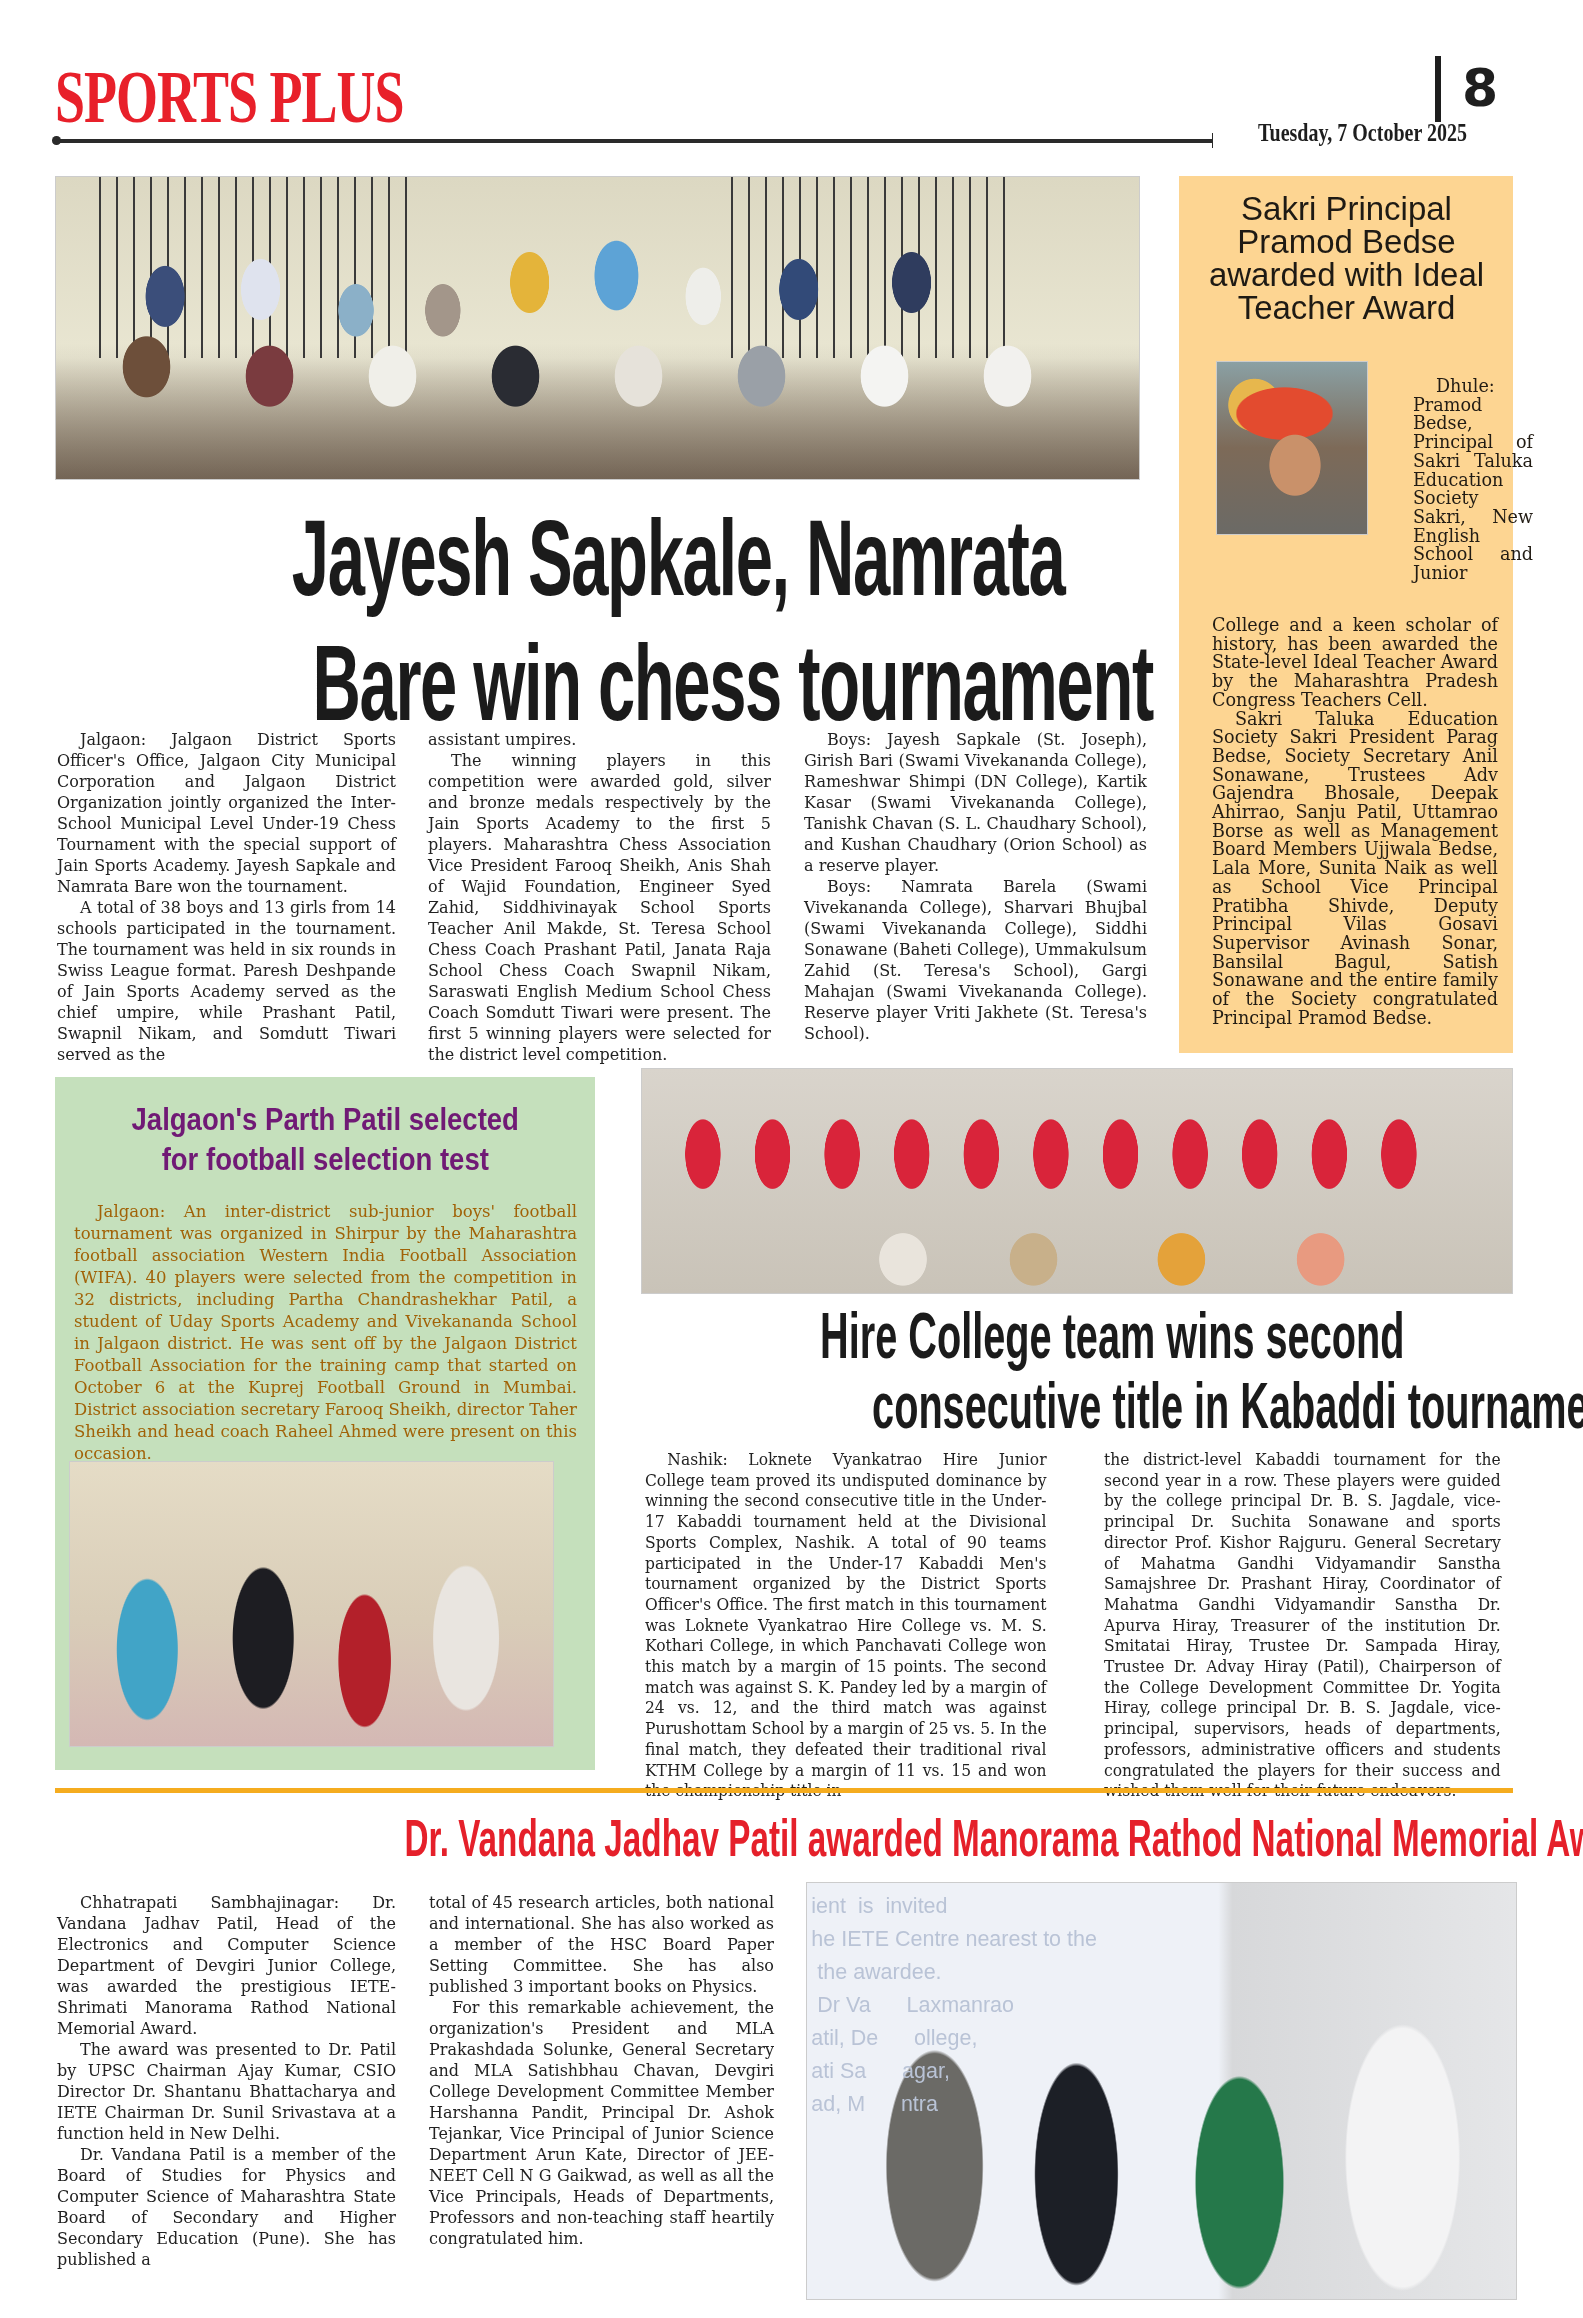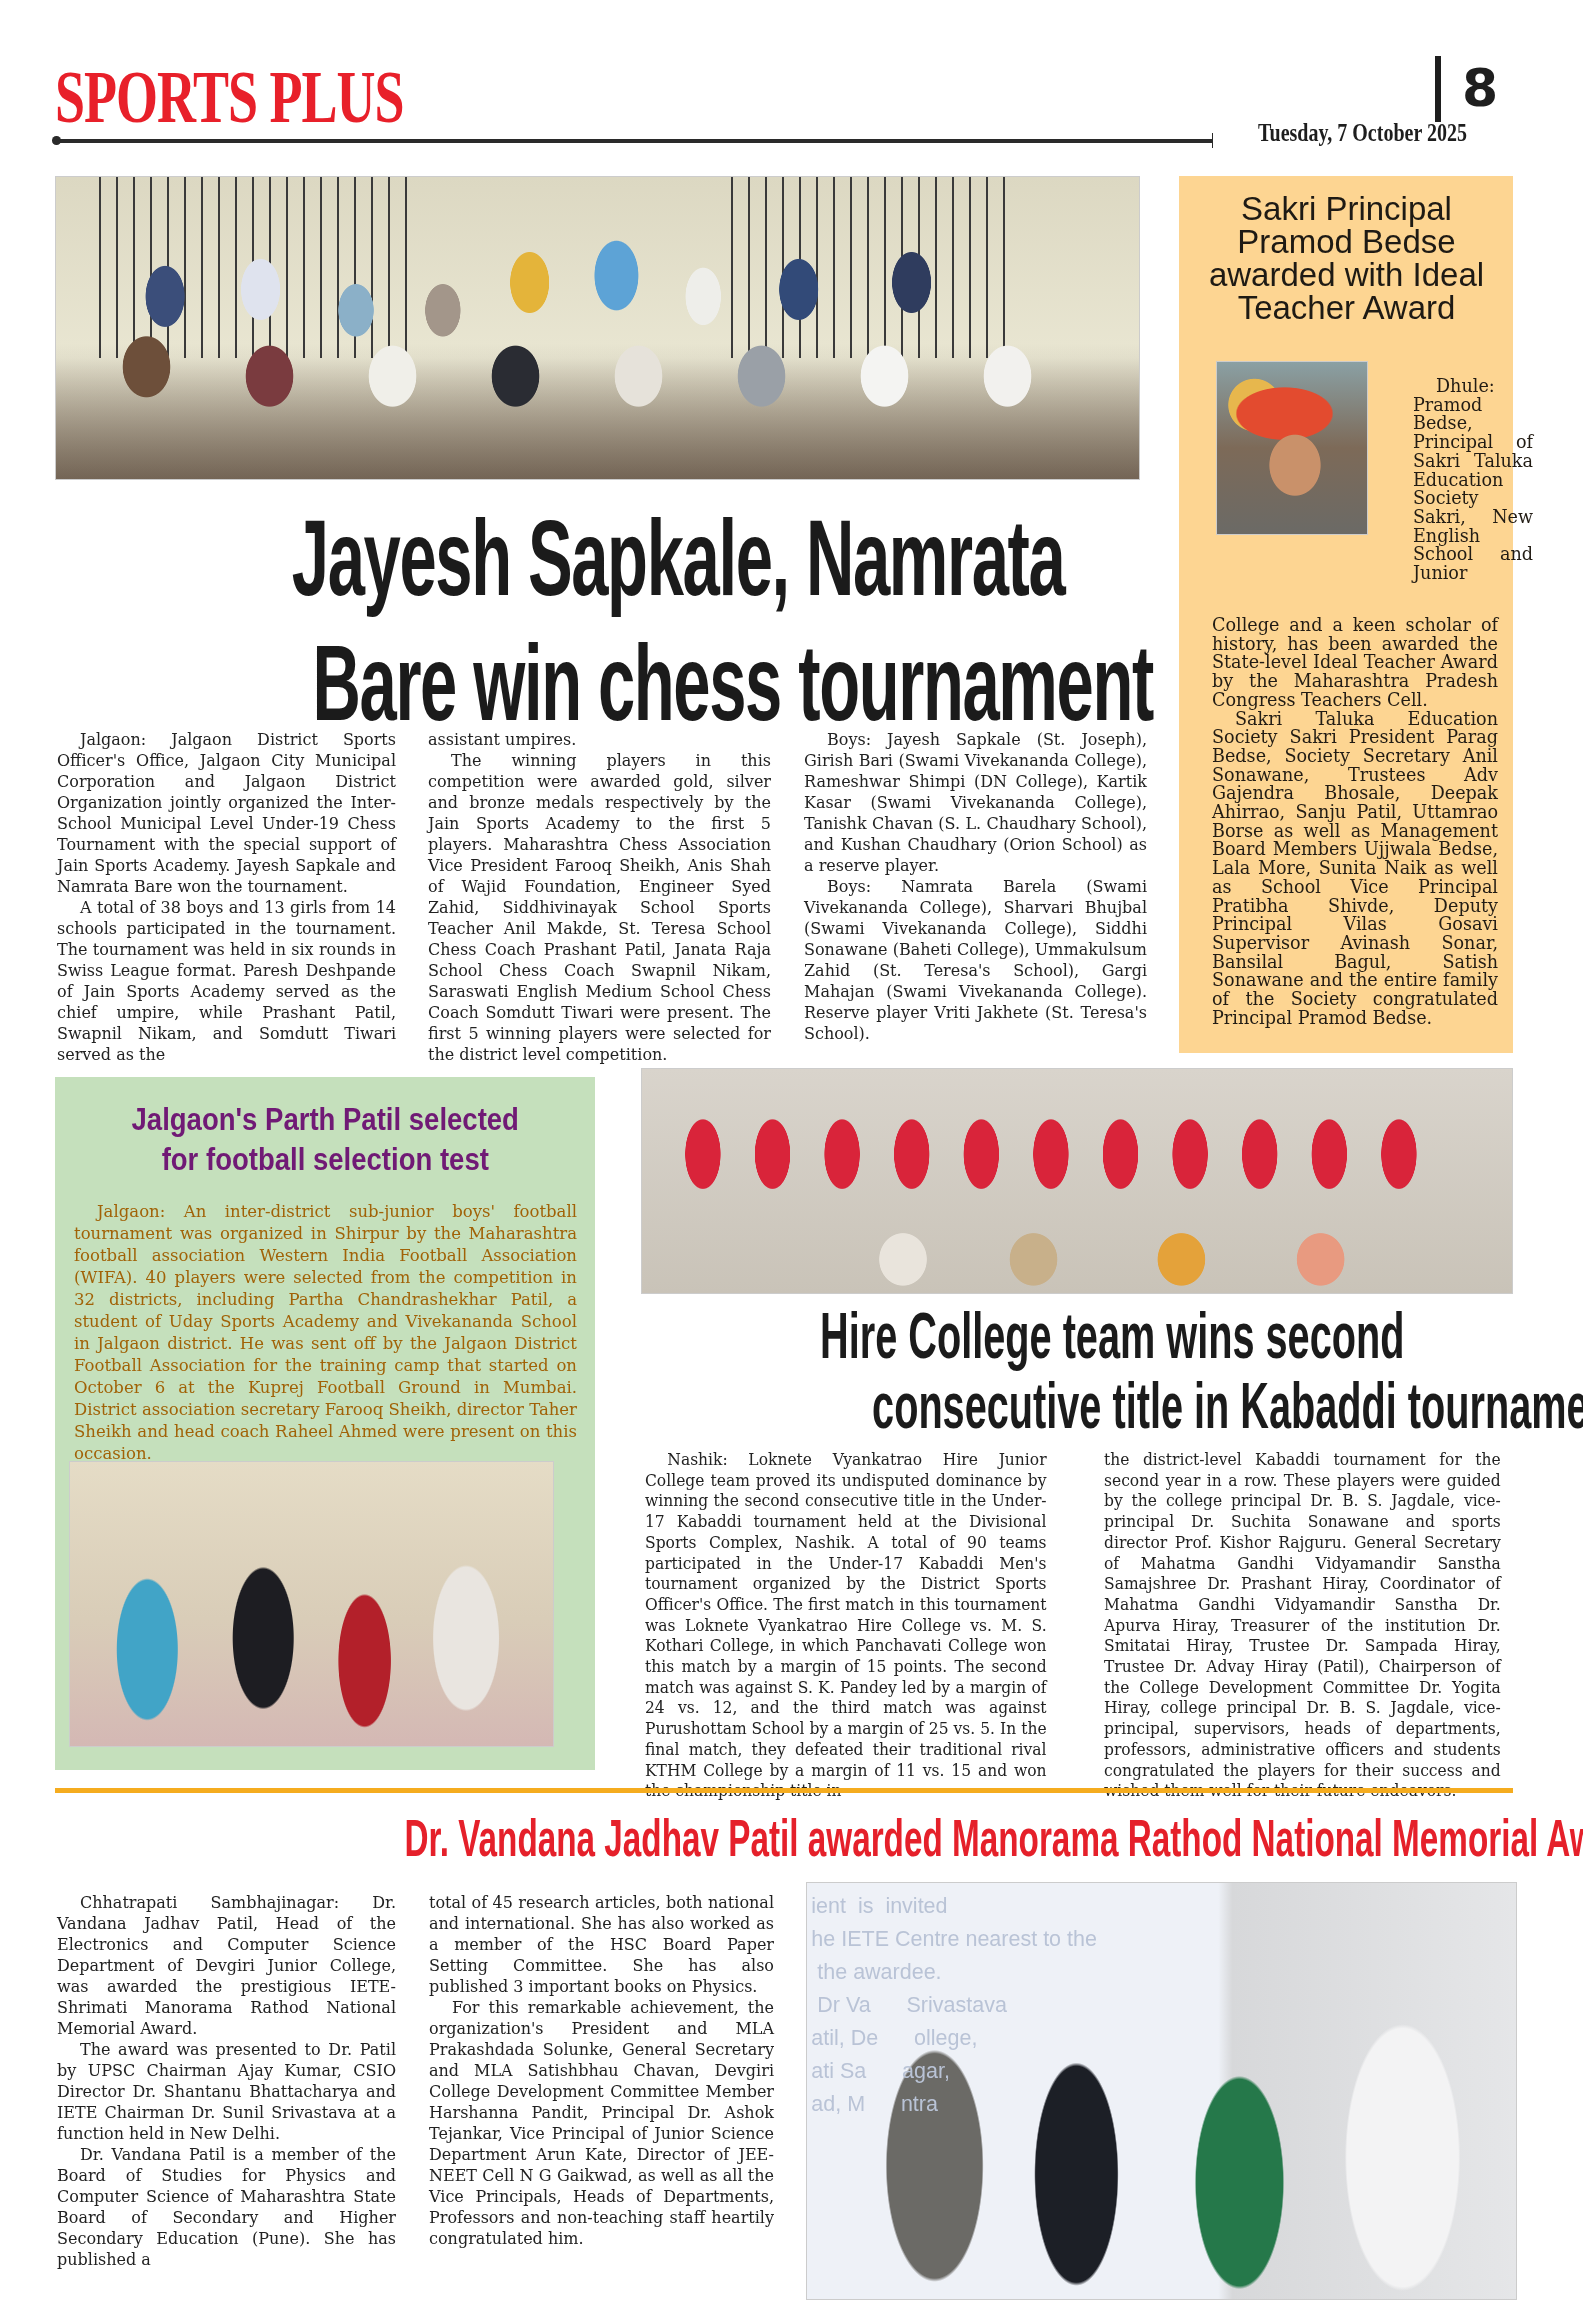--- a/index.html
+++ b/index.html
@@ -236,18 +236,18 @@
   <p>Dr. Vandana Patil is a member of the Board of Studies for Physics and Computer Science of Maharashtra State Board of Secondary and Higher Secondary Education (Pune). She has published a</p>
 </div>
 <div class="abs col col-v2">
   <p class="cont">total of 45 research articles, both national and international. She has also worked as a member of the HSC Board Paper Setting Committee. She has also published 3 important books on Physics.</p>
   <p>For this remarkable achievement, the organization's President and MLA Prakashdada Solunke, General Secretary and MLA Satishbhau Chavan, Devgiri College Development Committee Member Harshanna Pandit, Principal Dr. Ashok Tejankar, Vice Principal of Junior Science Department Arun Kate, Director of JEE-NEET Cell N G Gaikwad, as well as all the Vice Principals, Heads of Departments, Professors and non-teaching staff heartily congratulated him.</p>
 </div>
 <div class="abs photo photo-van" title="award-ceremony-photo">
   <div class="slide-text">ient  is  invited
 he IETE Centre nearest to the
  the awardee.
- Dr Va      Srivastava
+ Dr Va      Laxmanrao
 atil, De      ollege,
 ati Sa      agar,
 ad, M      ntra</div>
 </div>
 
 
 </body></html>

